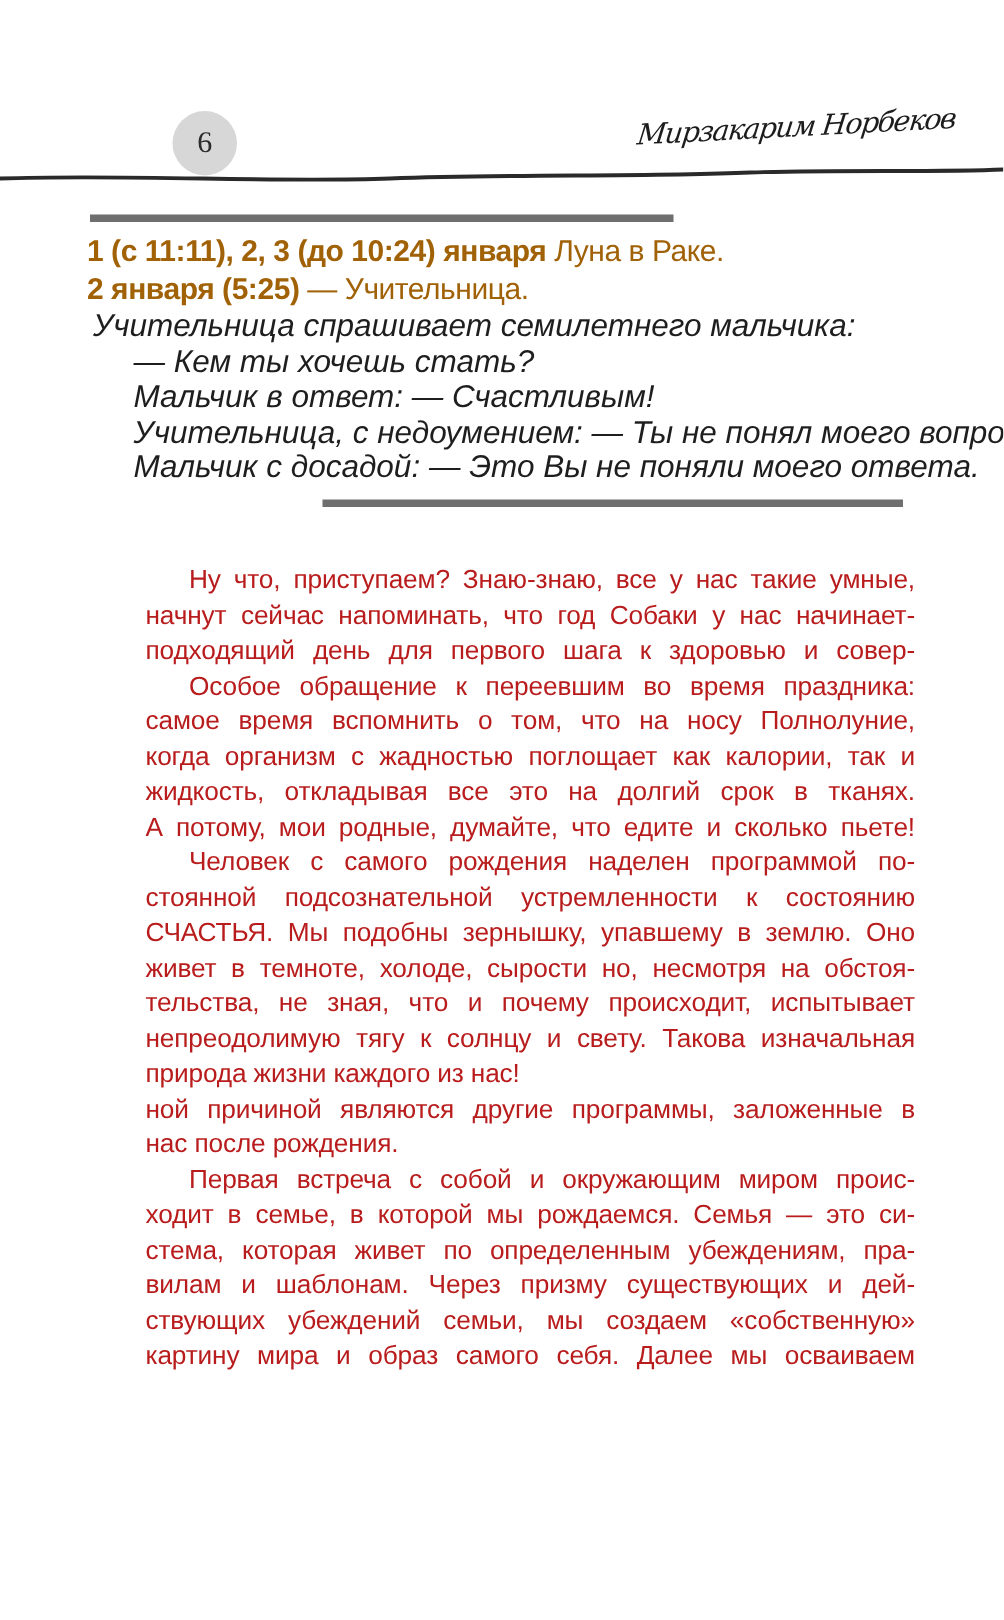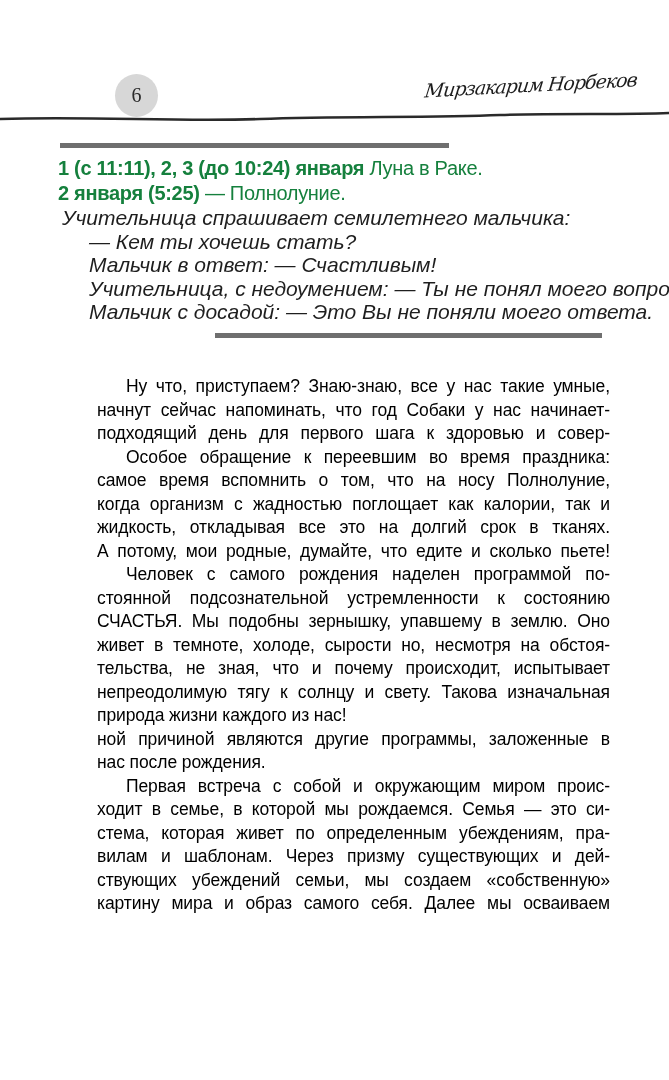--- a/index.html
+++ b/index.html
@@ -50,42 +50,42 @@
   .rule { position: absolute; height: 5px; background: var(--rule, #6f6f6f); }
   .rule-top { left: 60px;  top: 143px; width: 389px; }
   .rule-mid { left: 215px; top: 333px; width: 387px; }
 
   
   .heading {
     position: absolute;
     left: 58px; top: 156px; width: 556px;
     font-size: 20px; line-height: 24.5px;
     letter-spacing: -0.3px;
-    color: #15803d;
+    color: #a16207;
   }
   .heading b { font-weight: bold; }
 
   
   .epigraph {
     position: absolute;
     left: 62px; top: 206px; width: 552px;
     font-style: italic;
     font-size: 21px; line-height: 23.5px;
     color: #1e1e1e;
   }
   .eline { height: 23.5px; white-space: nowrap; }
   .eline.indent { padding-left: 27px; }
 
   
   .bodytext {
     position: absolute;
     left: 97px; top: 375px; width: 513px;
     font-size: 17.5px; line-height: 23.5px;
     letter-spacing: -0.1px;
-    color: #000000;
+    color: #b91c1c;
   }
   .bline {
     height: 23.5px;
     overflow: hidden;
     text-align: justify;
     text-align-last: justify;
     -moz-text-align-last: justify;
   }
   .bline.first { text-indent: 29px; }
   .bline.end { text-align-last: left; -moz-text-align-last: left; }
@@ -107,21 +107,21 @@
 
   <div class="rule rule-top"></div>
 
   <div class="heading">
     <div>
       <b>1 (с 11:11), 2, 3 (до 10:24) января</b>
       <span>Луна в Раке.</span>
     </div>
     <div>
       <b>2 января (5:25)</b>
-      <span>— Полнолуние.</span>
+      <span>— Учительница.</span>
     </div>
   </div>
 
   <div class="epigraph" id="epigraph">
       <div class="eline">Учительница спрашивает семилетнего мальчика:</div>
       <div class="eline indent">— Кем ты хочешь стать?</div>
       <div class="eline indent">Мальчик в ответ: — Счастливым!</div>
       <div class="eline indent">Учительница, с недоумением: — Ты не понял моего вопроса!</div>
       <div class="eline indent">Мальчик с досадой: — Это Вы не поняли моего ответа.</div>
     </div>

